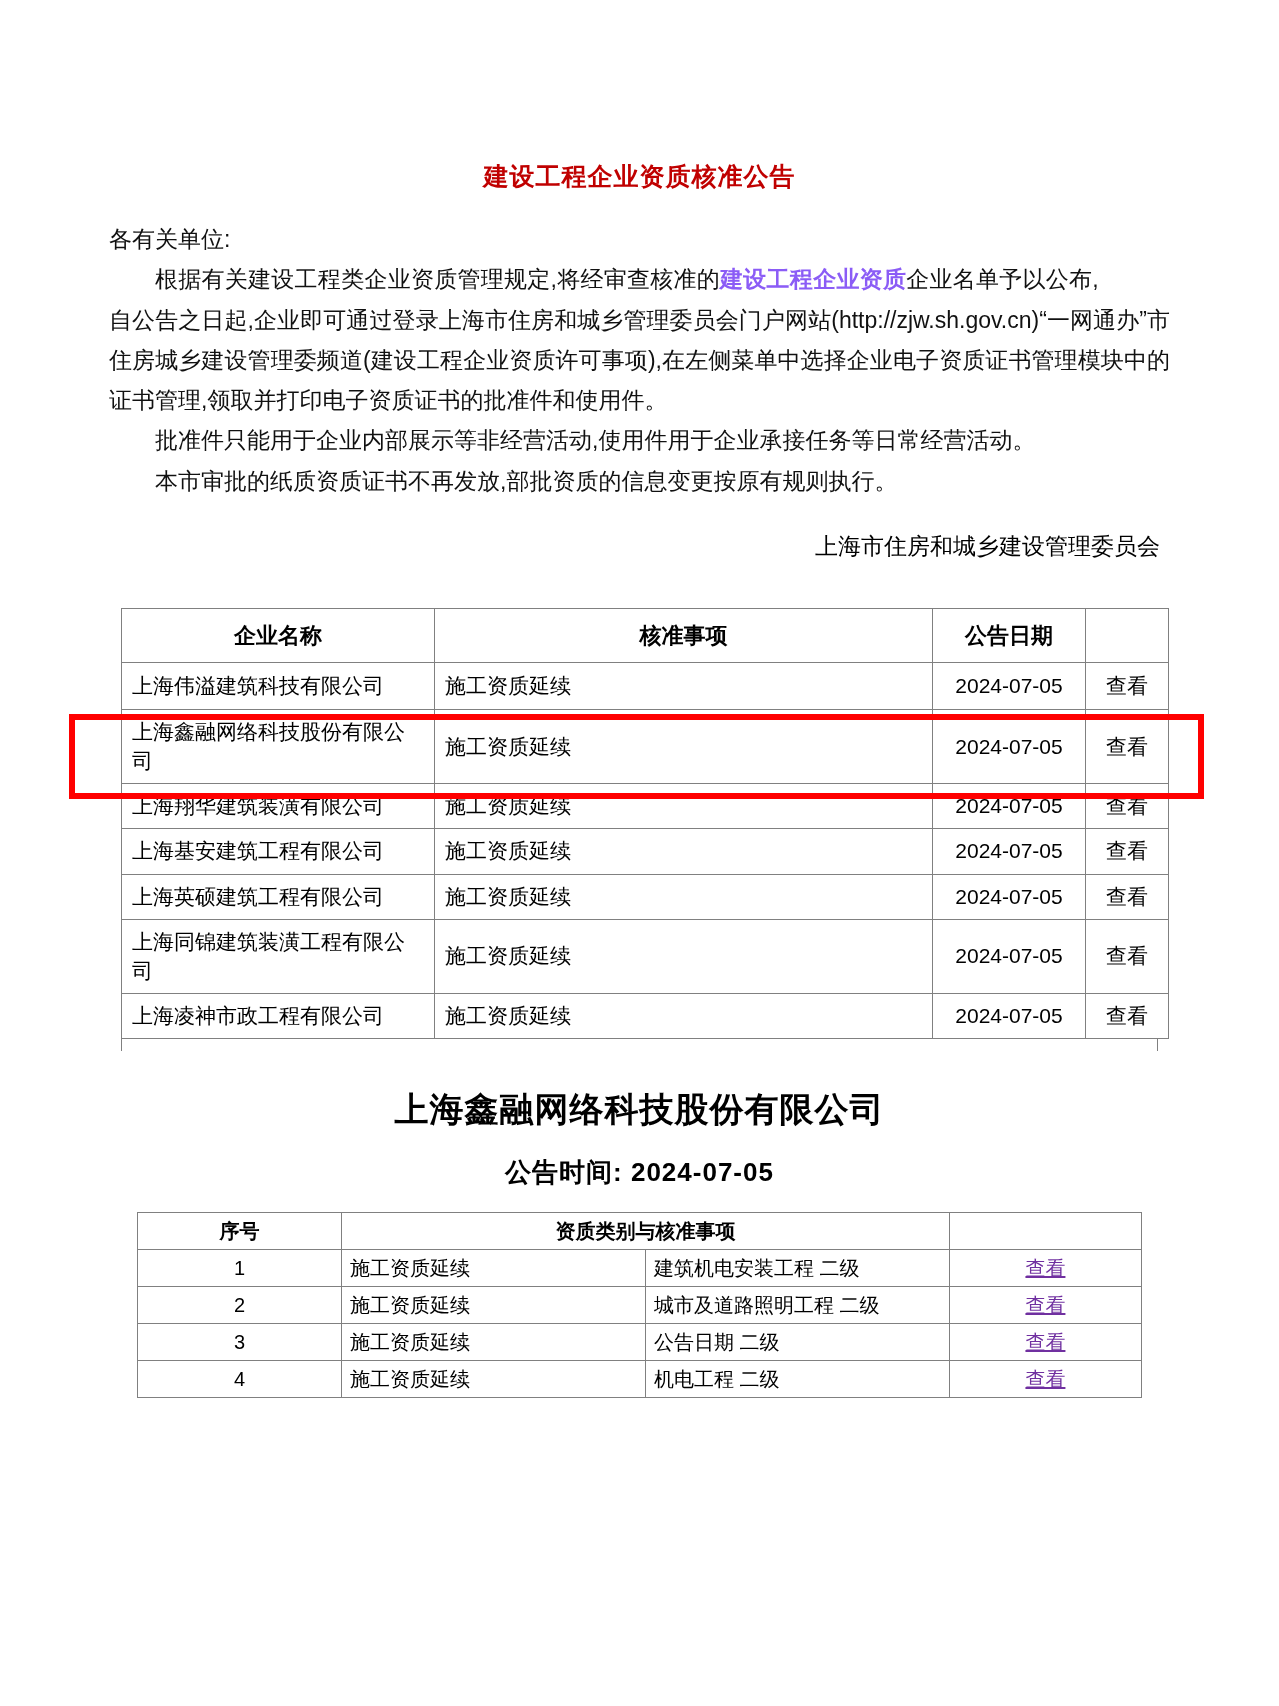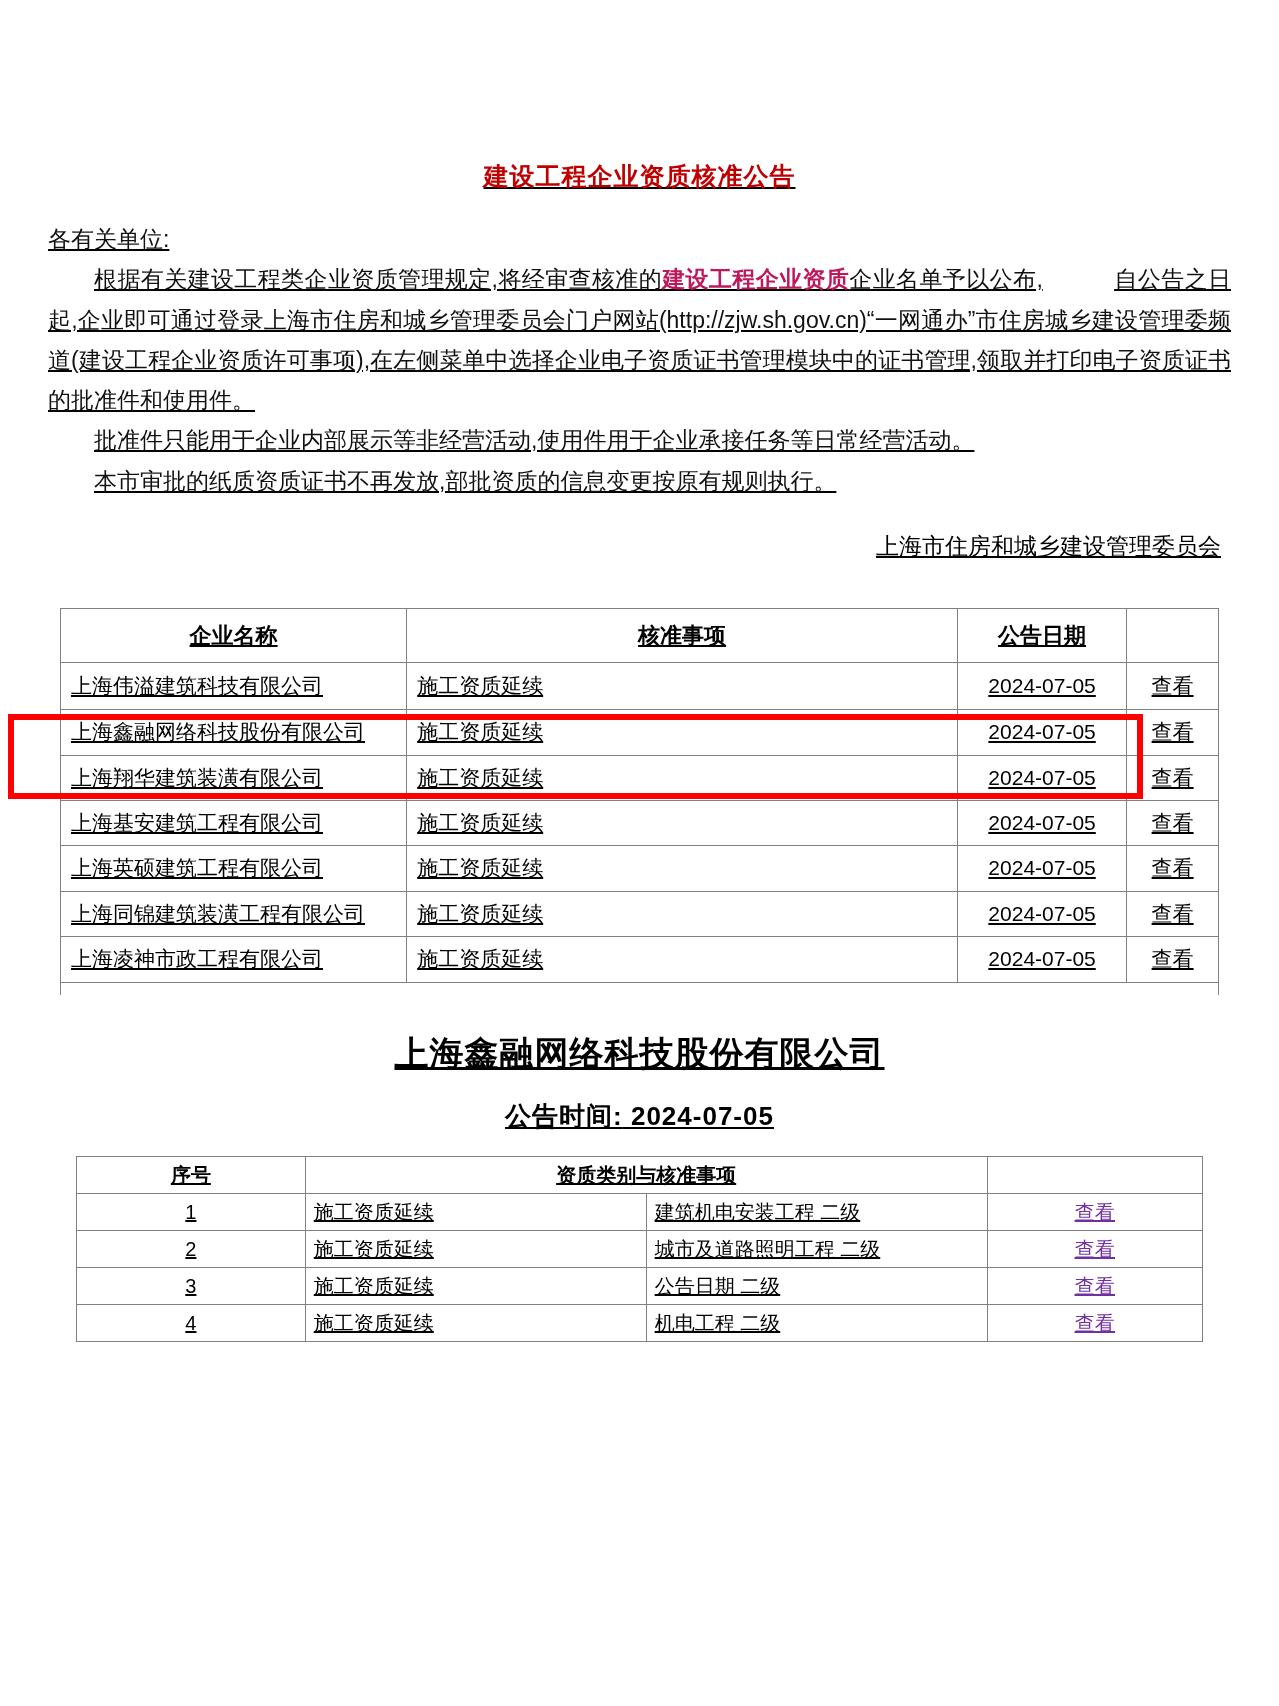--- a/index.html
+++ b/index.html
@@ -14,22 +14,21 @@
     color: #000000;
     position: relative;
     overflow: hidden;
   }
 
   .page {
     position: relative;
     width: 1279px;
     height: 1706px;
     box-sizing: border-box;
-    padding: 0 48px;
-    text-decoration: underline;
+    padding: 0 109px;
   }
 
   
   .notice-title {
     text-align: center;
     color: #c00000;
     font-weight: bold;
     font-size: 25px;
     letter-spacing: 1px;
     padding-top: 160px;
@@ -42,21 +41,21 @@
     text-align: justify;
     color: #111;
   }
   .body-text p {
     margin: 0;
   }
   .indent {
     text-indent: 2em;
   }
   .highlight-red {
-    color: #be185d;
+    color: #8b5cf6;
     font-weight: bold;
   }
   .gap-space {
     display: inline-block;
     width: 3.1em;
   }
 
   .signature {
     margin-top: 30px;
     text-align: right;

